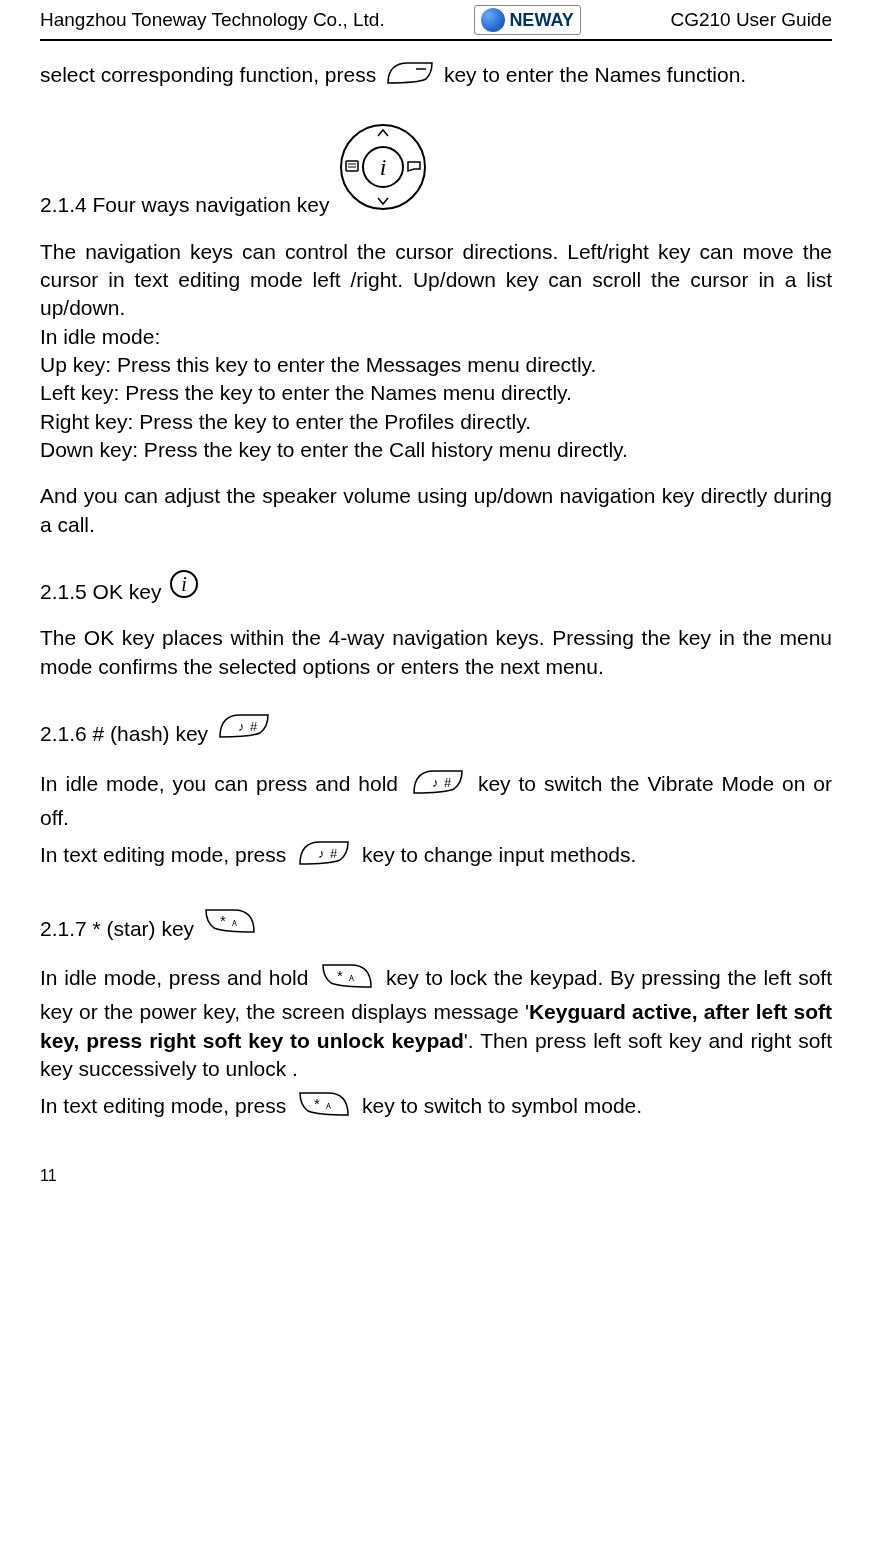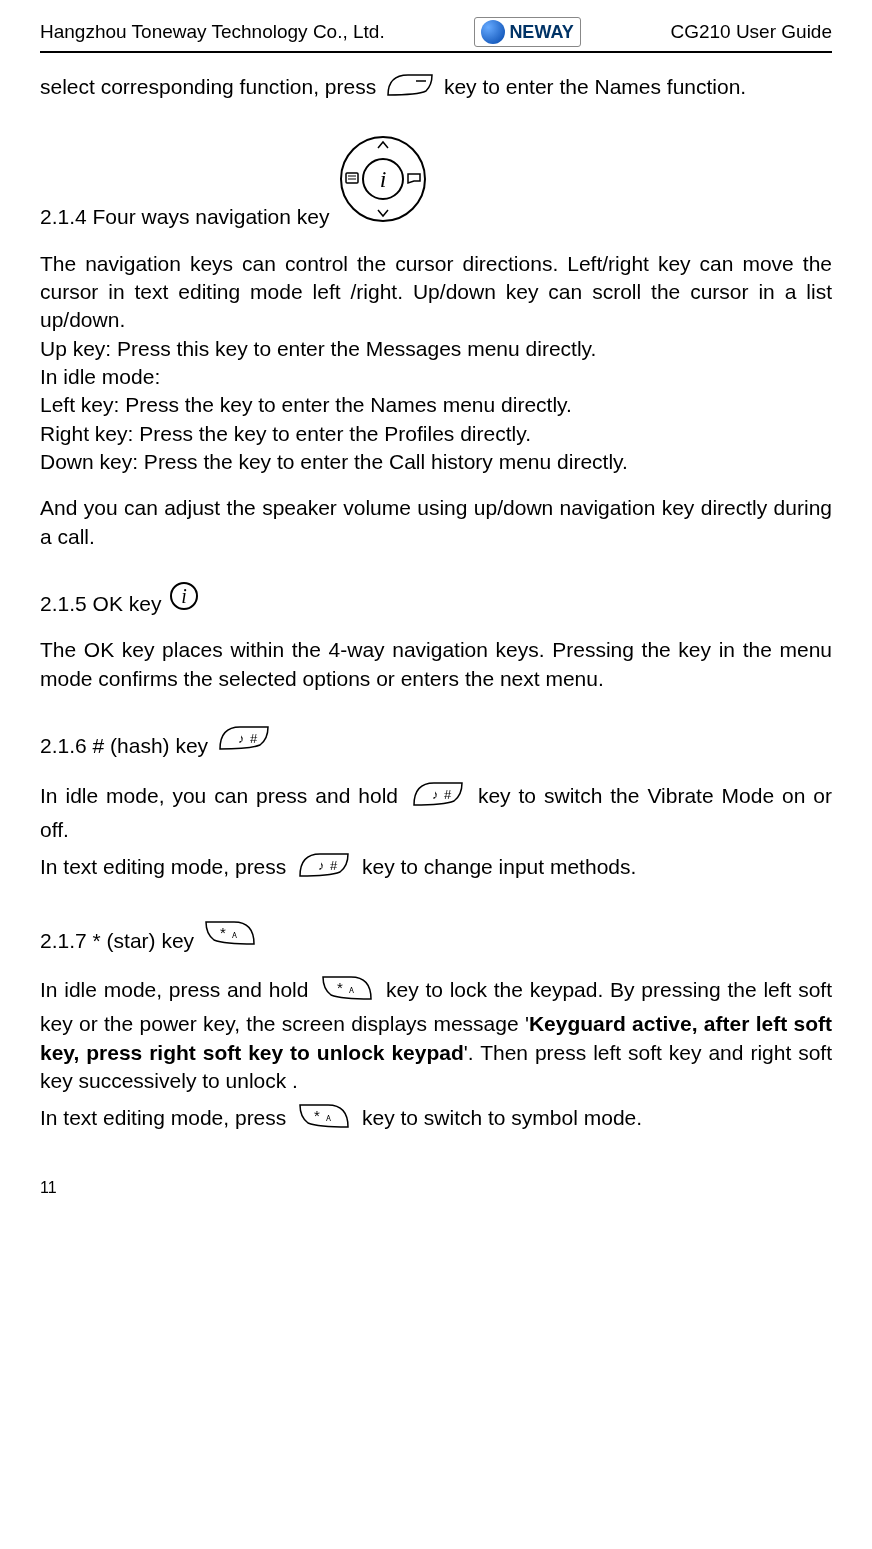--- a/index.html
+++ b/index.html
@@ -3,21 +3,21 @@
 <meta charset="utf-8">
 <style>
   body {
     margin: 0;
     padding: 0;
     font-family: Arial, sans-serif;
     background: #fff;
     width: 872px;
   }
   .page {
-    padding: 12px 40px 40px 40px;
+    padding: 0 40px 40px 40px;
     box-sizing: border-box;
   }
   .header {
     display: flex;
     align-items: center;
     justify-content: space-between;
     padding: 5px 0 2px 0;
   }
   .header-left {
     font-size: 19px;
@@ -122,22 +122,22 @@
           <path d="M40 76 L45 82 L50 76" fill="none" stroke="#000" stroke-width="1.5"></path>
           <rect x="8" y="39" width="12" height="10" fill="none" stroke="#000" stroke-width="1.5" rx="1"></rect>
           <line x1="10" y1="42" x2="18" y2="42" stroke="#000" stroke-width="1"></line>
           <line x1="10" y1="45" x2="18" y2="45" stroke="#000" stroke-width="1"></line>
           <path d="M70 49 L70 40 L82 40 L82 47 L76 47 Z" fill="none" stroke="#000" stroke-width="1.5"></path>
         </svg>
       </span>
     </div>
 
     <p>The navigation keys can control the cursor directions. Left/right key can move the cursor in text editing mode left /right. Up/down key can scroll the cursor in a list up/down.</p>
+    <p>In idle mode:</p>
     <p>Up key: Press this key to enter the Messages menu directly.</p>
-    <p>In idle mode:</p>
     <p>Left key: Press the key to enter the Names menu directly.</p>
     <p>Right key: Press the key to enter the Profiles directly.</p>
     <p>Down key: Press the key to enter the Call history menu directly.</p>
     <div class="spacer"></div>
     <p>And you can adjust the speaker volume using up/down navigation key directly during a call.</p>
 
     <div class="section-heading">
       <span>2.1.5 OK key </span>
       <span class="icon-wrap">
         <svg width="30" height="30" viewBox="0 0 30 30">

